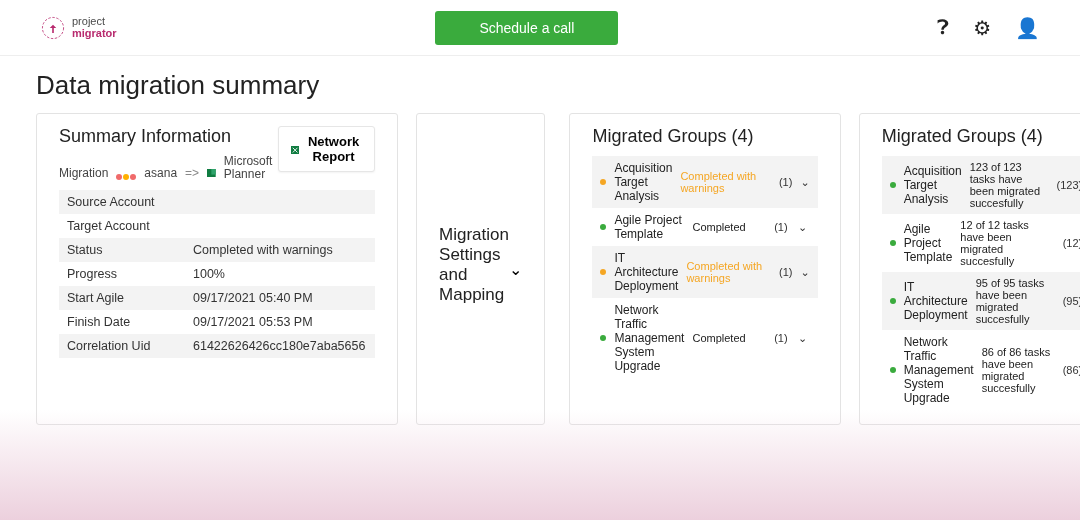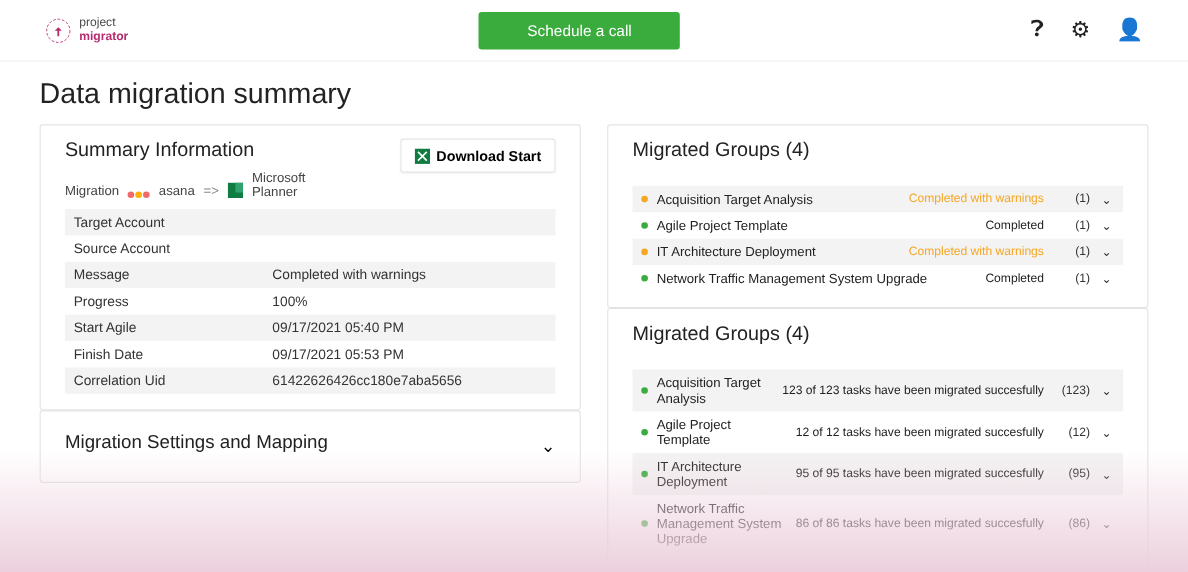--- a/index.html
+++ b/index.html
@@ -9,37 +9,37 @@
 .logo{display:flex;align-items:center;gap:6px}
 .logo svg{width:26px;height:26px}
 .logo-text{font-size:11px;line-height:1.05;color:#4a4a4a}
 .logo-text b{color:#b82a6e}
 .cta{background:#3aab3d;color:#fff;border:none;padding:9px 44px;border-radius:3px;font-size:14px;cursor:pointer}
 .top-icons{display:flex;gap:24px;align-items:center}
 .top-icons span{font-size:20px;cursor:pointer;color:#222}
 .page{padding:14px 36px 0}
 h1{font-size:26px;font-weight:400;color:#222;margin-bottom:12px}
 .cols{display:flex;gap:24px}
-.col{flex:1;display:flex;flex-direction:column;}
+.col{flex:1;display:flex;flex-direction:row;gap:18px}
 .card{border:1px solid #e3e3e3;border-radius:3px;background:#fff;padding:12px 22px 14px}
 .card h2{font-size:18px;font-weight:400;color:#222;margin-bottom:8px}
 .summary-head{display:flex;justify-content:space-between;align-items:flex-start}
 .dl-btn{border:1px solid #e6e6e6;border-radius:3px;padding:7px 12px;font-size:13px;font-weight:600;cursor:pointer;display:flex;align-items:center;gap:6px;background:#fff;box-shadow:0 1px 2px rgba(0,0,0,.05)}
 .mig-line{display:flex;align-items:flex-end;gap:8px;font-size:12px;color:#444;margin:2px 0 10px}
 .mig-line .arrow{color:#888}
 .asana-dots{display:inline-flex;gap:1px}
 .asana-dots i{width:6px;height:6px;border-radius:50%;display:inline-block}
 .kv{width:100%;font-size:12.5px}
 .kv .row{display:flex;padding:5px 8px}
 .kv .row:nth-child(odd){background:#f3f3f3}
 .kv .k{width:42%;color:#333}
 .kv .v{flex:1;color:#333}
 .settings{display:flex;justify-content:space-between;align-items:center;padding:18px 22px}
 .settings h2{font-size:17px;font-weight:400}
-.group-list{margin-top:22px}
+.group-list{margin-top:9px}
 .g-row{display:flex;align-items:center;gap:8px;padding:5px 8px;font-size:12px}
 .g-row:nth-child(odd){background:#f3f3f3}
 .bullet{width:6px;height:6px;border-radius:50%;flex-shrink:0}
 .b-green{background:#3aab3d}
 .b-orange{background:#f5a623}
 .g-name{flex:1;color:#222}
 .g-status{font-size:11px;color:#222}
 .g-status.warn{color:#f5a623}
 .g-count{font-size:11px;color:#333;width:34px;text-align:right}
 .g-chev{font-size:11px;color:#333;cursor:pointer;width:14px;text-align:center}
@@ -88,34 +88,34 @@
                     <rect x="7" width="7" height="9" fill="#2fa36b"></rect>
                   </svg></span>
               <span style="max-width:54px;line-height:1.05">Microsoft Planner</span>
             </div>
           </div>
           <button class="dl-btn">
             <span class="excel-ic"><svg viewBox="0 0 14 14">
                   <rect width="14" height="14" fill="#107c41"></rect>
                   <path d="M3 3 L11 11 M11 3 L3 11" stroke="#fff" stroke-width="1.5"></path>
                 </svg></span>
-            <span>Download Start</span>
+            <span>Network Report</span>
           </button>
         </div>
         <div class="kv" id="kv">
             <div class="row">
+              <div class="k">Source Account</div>
+              <div class="v"></div>
+            </div>
+            <div class="row">
               <div class="k">Target Account</div>
               <div class="v"></div>
             </div>
             <div class="row">
-              <div class="k">Source Account</div>
-              <div class="v"></div>
-            </div>
-            <div class="row">
-              <div class="k">Message</div>
+              <div class="k">Status</div>
               <div class="v">Completed with warnings</div>
             </div>
             <div class="row">
               <div class="k">Progress</div>
               <div class="v">100%</div>
             </div>
             <div class="row">
               <div class="k">Start Agile</div>
               <div class="v">09/17/2021 05:40 PM</div>
             </div>

